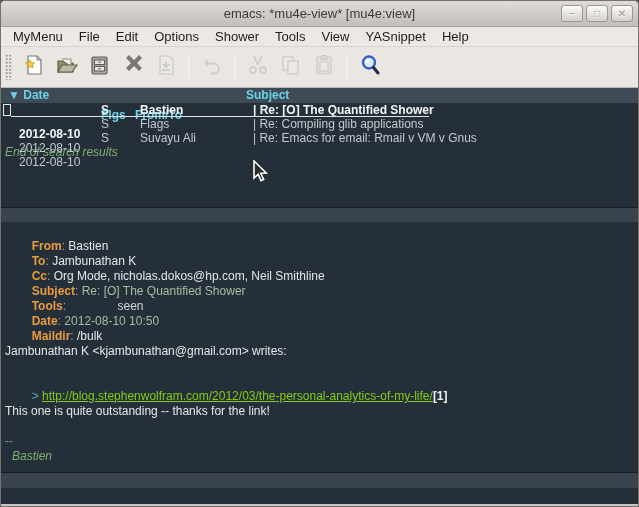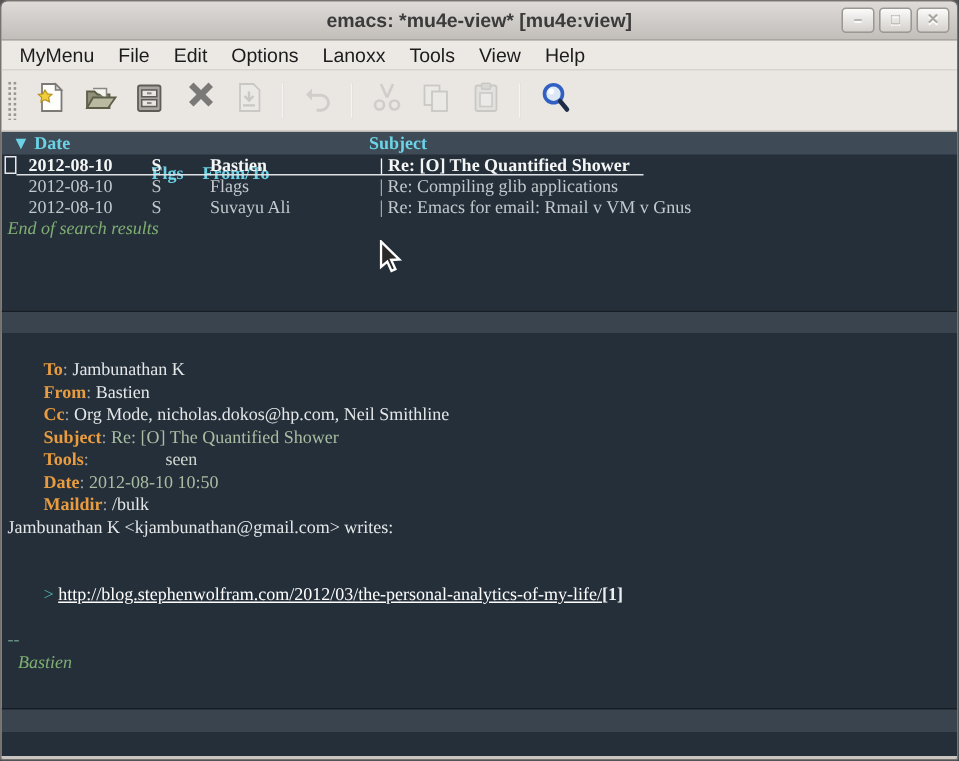--- a/index.html
+++ b/index.html
@@ -10,21 +10,21 @@
     background:#c9c5c1; overflow:hidden;
     font-family:"Liberation Sans", sans-serif;
   }
   
   .titlebar{
     position:relative; height:26px;
     background:linear-gradient(#dedbd8,#c2beba);
     border-bottom:1px solid #a9a5a1;
     display:flex; align-items:center; justify-content:center;
   }
-  .title-text{ font-size:13px; font-weight:bold; color:#3b3b3b; }
+  .title-text{ font-size:13px; font-weight:normal; color:#3b3b3b; }
   .win-controls{ position:absolute; right:5px; top:4px; display:flex; gap:3px; }
   .win-btn{
     width:22px; height:17px; border:1px solid #9b9793; border-radius:3px;
     background:linear-gradient(#fbfbfa,#d4d0cc);
     color:#aaa6a2; font-size:10px; font-weight:bold; text-align:center; line-height:15px;
     text-shadow:0 1px 0 #fff;
   }
   
   .menubar{
     height:20px; background:#ece9e5; display:flex; align-items:center;
@@ -41,33 +41,33 @@
     background-image:radial-gradient(circle at 1.5px 1.5px, #9a9692 1px, transparent 1.1px);
     background-size:3.5px 3.5px;
   }
   .tb-btn{ width:33px; height:32px; display:flex; align-items:center; justify-content:center; border-radius:3px; }
   .tb-btn svg{ width:24px; height:24px; }
   .tb-btn.disabled{ opacity:.32; filter:grayscale(1); }
   .tb-sep{ width:1px; height:24px; background:#b5b1ad; border-right:1px solid #f6f4f2; margin:0 6px; }
   
   .emacs{
     position:relative; height:416px; background:#252f3a;
-    font-family:Liberation Serif, serif; font-size:12px; color:#c9ced3;
+    font-family:Liberation Sans, sans-serif; font-size:12px; color:#c9ced3;
     overflow:hidden;
   }
   .headers-window{ position:relative; height:119px; }
   .header-line{
     position:relative; height:15px; line-height:15px; background:#3e4a56;
     color:#6cd3e6; font-weight:bold; white-space:pre;
   }
   .hcol{ position:absolute; top:0; }
   .col-date{ left:7px; } .col-flags{ left:100px;margin-top:20px; } .col-from{ left:134px;margin-top:20px; } .col-subj{ left:245px; }
   .hrow{ position:relative; height:14px; line-height:14px; white-space:pre; color:#c3c9ce; }
   .hrow .rc{ position:absolute; top:0; }
-  .rc-date{ left:18px; } .rc-flags{ left:100px; } .rc-from{ left:139px; } .rc-subj{ left:252px; }
+  .rc-date{ left:18px;margin-top:24px; } .rc-flags{ left:100px; } .rc-from{ left:139px; } .rc-subj{ left:252px; }
   .hrow.selected{ color:#f4f5f5; font-weight:bold; }
   .hrow.selected::after{
     content:""; position:absolute; left:10px; top:13px; width:418px; height:1px; background:#dfe2e5;
   }
   .hollow-cursor{
     position:absolute; left:2px; top:16px; width:8px; height:12px;
     border:1px solid #e6e9eb;
   }
   .end-results{ height:14px; line-height:14px; padding-left:4px; font-style:italic; color:#7fae72; }
   
@@ -78,21 +78,21 @@
   .modeline.active{ height:16px; line-height:15px; }
   
   .message-window{ height:250px; padding:2px 0 0 4px; overflow:hidden; }
   .mline{ height:15px; line-height:15px; white-space:pre; color:#e4e7e8; }
   .f-label{ color:#e89c3f; font-weight:bold; }
   .f-sep{ color:#9aa5ad; }
   .f-value{ color:#e4e7e8; }
   .mline.sage .f-value{ color:#a9bda2; }
   .mline.flagsv .f-value{ color:#d2d8d2;margin-left:48px; }
   .quote-mark{ color:#49b8ac; }
-  .body-link{ color:#ffffff; text-decoration:underline; }
+  .body-link{ color:#84cc16; text-decoration:underline; }
   .link-ref{ color:#eceff0; font-weight:bold; }
   .sig-sep{ color:#6f978b; }
   .sig-name{ color:#7fae72; font-style:italic; padding-left:7px; }
   .minibuffer{ height:16px; background:#252f3a; }
   
   .pointer{ position:absolute; left:252px; top:159px; z-index:50; pointer-events:none; }
 </style>
 </head>
 <body>
 
@@ -105,23 +105,24 @@
       <div class="win-btn">□</div>
       <div class="win-btn">✕</div>
     </div>
   </div>
 
   <div class="menubar">
     <span class="menu-item">MyMenu</span>
     <span class="menu-item">File</span>
     <span class="menu-item">Edit</span>
     <span class="menu-item">Options</span>
-    <span class="menu-item">Lanoxx</span>
+    <span class="menu-item">Shower</span>
     <span class="menu-item">Tools</span>
     <span class="menu-item">View</span>
+    <span class="menu-item">YASnippet</span>
     <span class="menu-item">Help</span>
   </div>
 
   <div class="toolbar">
     <div class="tb-handle"></div>
 
     <div class="tb-btn">
       <span><svg viewBox="0 0 24 24" width="24" height="24">
         <path d="M6 3 h9 l4 4 v14 h-13 z" fill="#fdfdfb" stroke="#7d7a76" stroke-width="1.2"></path>
         <path d="M15 3 l4 4 h-4 z" fill="#d8d5d0" stroke="#7d7a76" stroke-width="1"></path>
@@ -231,24 +232,24 @@
       <div class="end-results">End of search results</div>
       <div class="hollow-cursor"></div>
     </div>
 
     <div class="modeline inactive">
       
     </div>
 
     <div class="message-window">
       <div class="mline">
+        <span class="f-label">From</span><span class="f-sep">: </span><span class="f-value">Bastien</span>
+      </div>
+      <div class="mline">
         <span class="f-label">To</span><span class="f-sep">: </span><span class="f-value">Jambunathan K</span>
-      </div>
-      <div class="mline">
-        <span class="f-label">From</span><span class="f-sep">: </span><span class="f-value">Bastien</span>
       </div>
       <div class="mline">
         <span class="f-label">Cc</span><span class="f-sep">: </span><span class="f-value">Org Mode, nicholas.dokos@hp.com, Neil Smithline</span>
       </div>
       <div class="mline sage">
         <span class="f-label">Subject</span><span class="f-sep">: </span><span class="f-value">Re: [O] The Quantified Shower</span>
       </div>
       <div class="mline flagsv">
         <span class="f-label">Tools</span><span class="f-sep">: </span><span class="f-value">seen</span>
       </div>
@@ -259,20 +260,21 @@
         <span class="f-label">Maildir</span><span class="f-sep">: </span><span class="f-value">/bulk</span>
       </div>
 
       <div class="mline"></div>
       <div class="mline">Jambunathan K &lt;kjambunathan@gmail.com&gt; writes:</div>
       <div class="mline"></div>
       <div class="mline">
         <span class="quote-mark">&gt; </span><a class="body-link">http://blog.stephenwolfram.com/2012/03/the-personal-analytics-of-my-life/</a><span class="link-ref">[1]</span>
       </div>
       <div class="mline"></div>
+      <div class="mline">This one is quite outstanding -- thanks for the link!</div>
       <div class="mline"></div>
       <div class="mline sig-sep">--</div>
       <div class="mline sig-name">Bastien</div>
     </div>
 
     <div class="modeline active">
       
     </div>
 
     <div class="minibuffer"></div>

